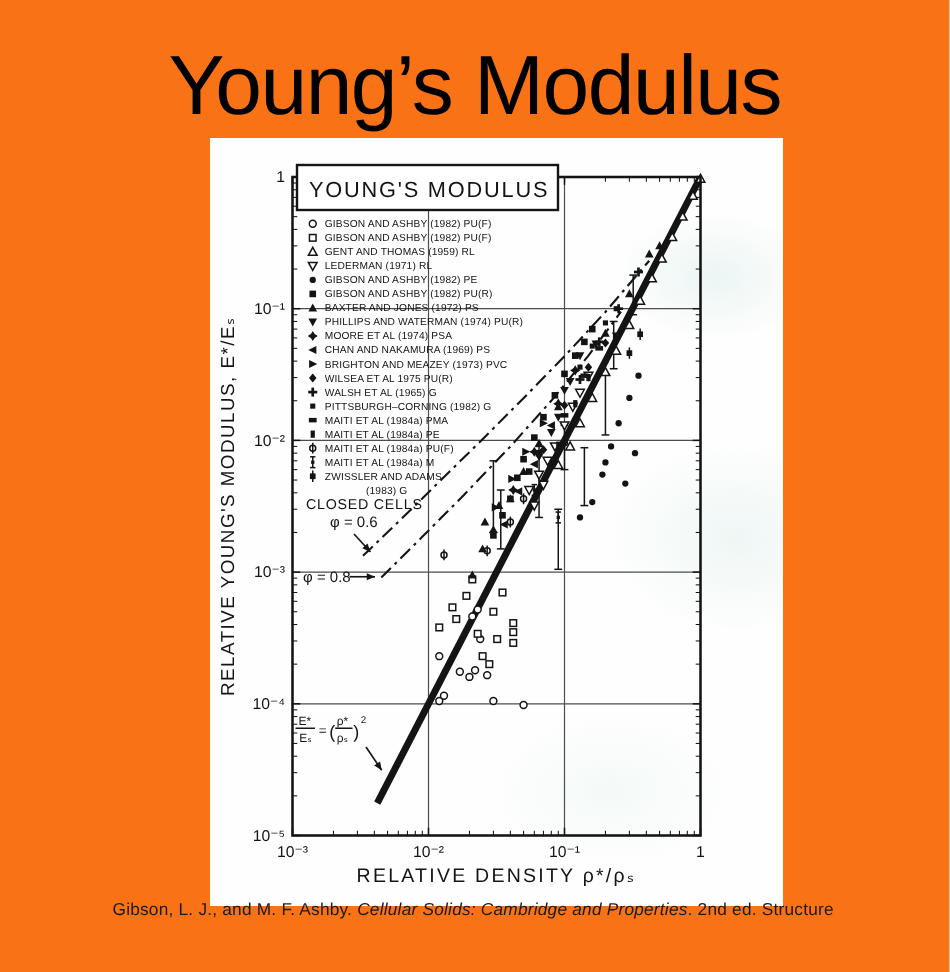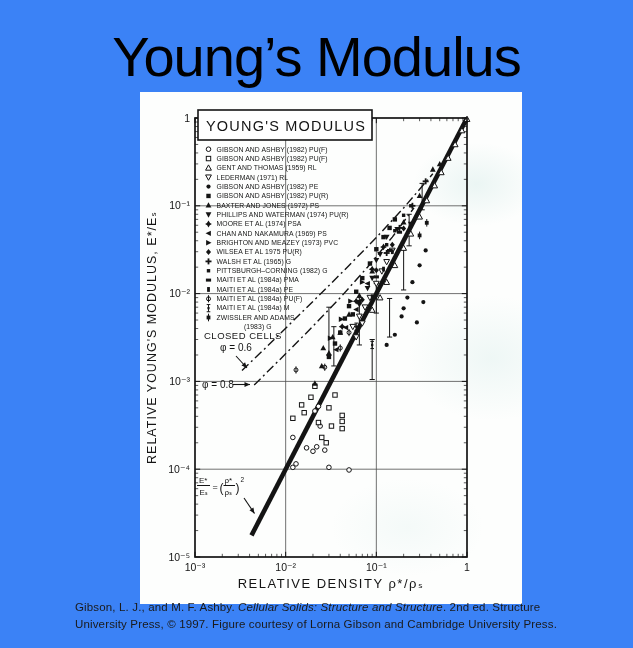--- a/index.html
+++ b/index.html
@@ -1,17 +1,17 @@
 <!DOCTYPE html>
 <html><head>
 <meta charset="utf-8">
 <style>
   html,body{margin:0;padding:0;background:#ffffff;}
   .page{
-    position:relative;width:633px;height:648px;background:#3b82f6;overflow:hidden;
+    position:relative;width:633px;height:648px;background:#f97316;overflow:hidden;
     font-family:"Liberation Sans","DejaVu Sans",sans-serif;color:#111;
   }
   .title{
     position:absolute;top:24px;left:0;width:633px;margin:0;
     text-align:center;font-weight:400;font-size:56px;letter-spacing:-1px;color:#000;
     font-family:"Liberation Sans","DejaVu Sans",sans-serif;
   }
   .figure{
     position:absolute;left:140px;top:92px;width:382px;height:512px;
     background:
@@ -501,15 +501,15 @@
           <line x1="83.5" y1="393.5" x2="95" y2="393.5" stroke="#141414" stroke-width="1"></line>
           <text x="84.5" y="402.5" font-size="8">ρₛ</text>
           <text x="95.5" y="400" font-size="12">)</text>
           <text x="100.5" y="390" font-size="6.5">2</text>
           <line x1="104" y1="406" x2="114.5" y2="421.5" stroke="#141414" stroke-width="1.1"></line>
           <polygon points="114.5,421.5 113.40234005873967,415.6004116539073 109.42833034439568,418.29248275072104" fill="#141414"></polygon>
         </g>
       </svg>
   </div>
 
-  <p class="caption"><span>Gibson, L. J., and M. F. Ashby. </span><em>Cellular Solids: Structure and Structure</em><span>. 2nd ed. Structure</span><br><span>University Press, © 1997. Figure courtesy of Lorna Gibson and Cambridge University Press.</span></p>
+  <p class="caption"><span>Gibson, L. J., and M. F. Ashby. </span><em>Cellular Solids: Cambridge and Properties</em><span>. 2nd ed. Structure</span><br></p>
 
 </div>
 
 </body></html>

